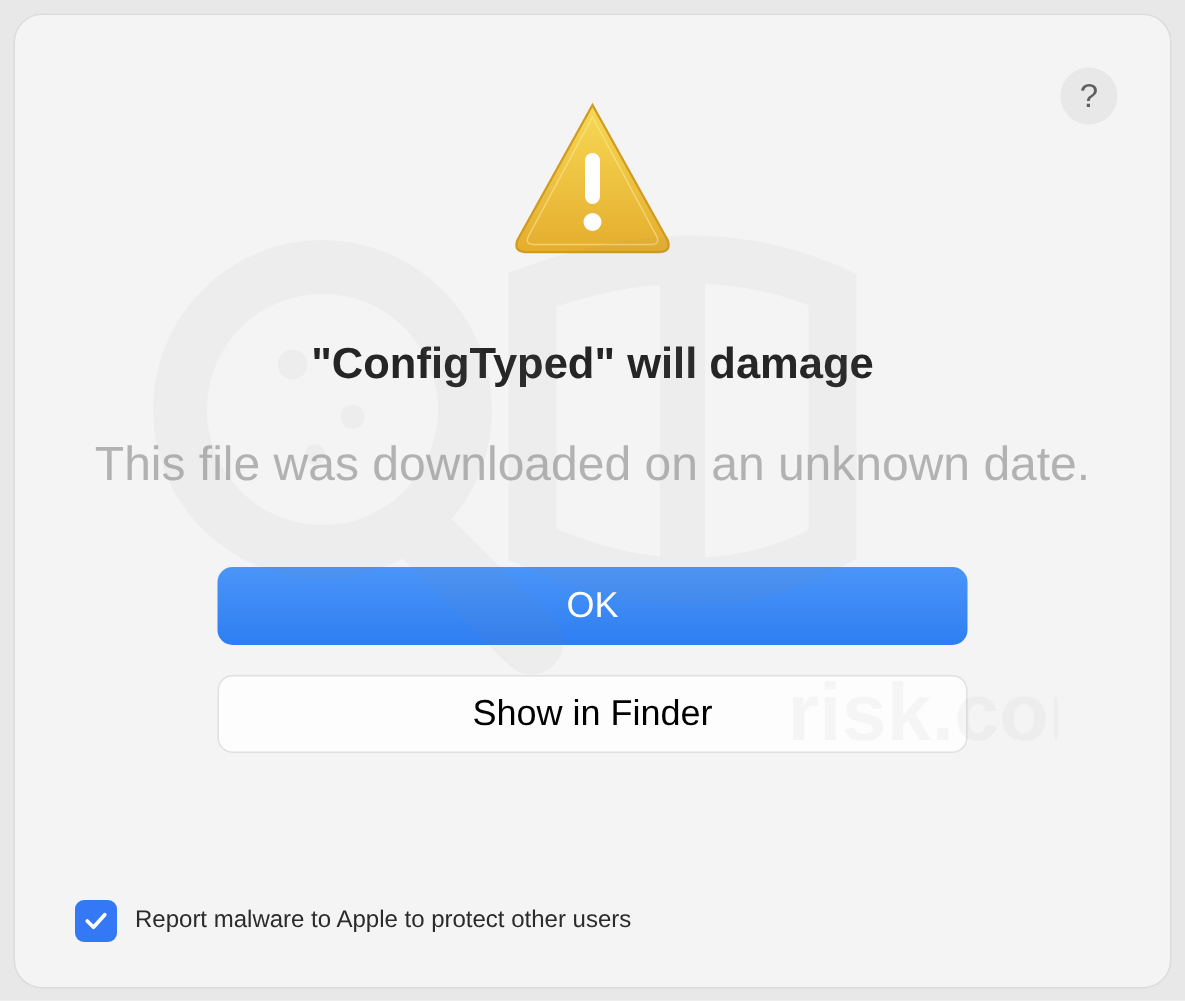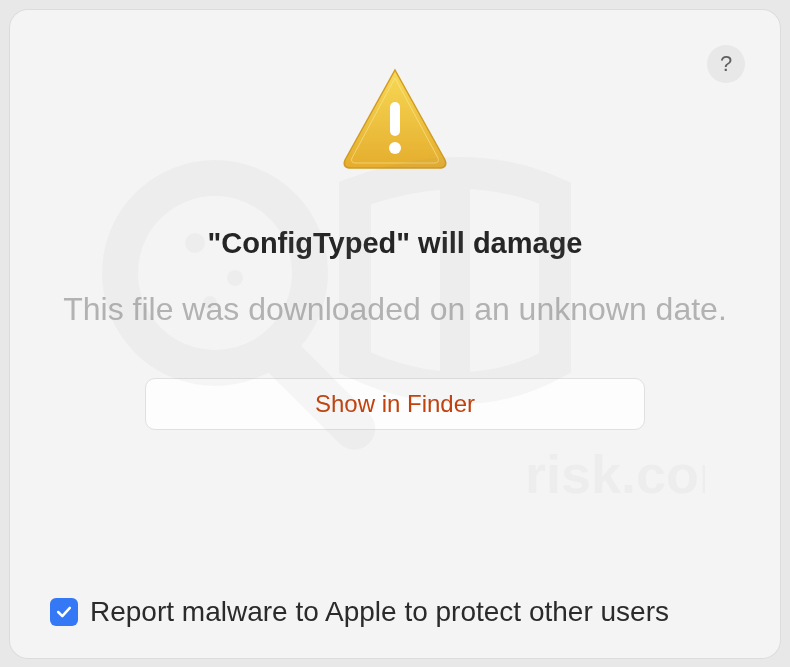--- a/index.html
+++ b/index.html
@@ -88,21 +88,21 @@
       display: flex;
       align-items: center;
       justify-content: center;
     }
     .btn-primary {
       background: linear-gradient(180deg, #4a95f8 0%, #2f7ef2 100%);
       color: #fff;
     }
     .btn-secondary {
       background: #fdfdfd;
-      color: #c2410c;
+      color: #000000;
       border: 1px solid #e0e0e0;
     }
     .checkbox-row {
       position: absolute;
       bottom: 30px;
       left: 40px;
       display: flex;
       align-items: center;
       gap: 12px;
     }
@@ -115,21 +115,21 @@
       align-items: center;
       justify-content: center;
       cursor: pointer;
       flex-shrink: 0;
     }
     .checkbox svg {
       width: 20px;
       height: 20px;
     }
     .checkbox-label {
-      font-size: 28px;
+      font-size: 16px;
       color: #2b2b2b;
       font-weight: 400;
     }
     .watermark {
       position: absolute;
       top: 50%;
       left: 50%;
       transform: translate(-50%, -55%);
       pointer-events: none;
       opacity: 0.06;
@@ -172,20 +172,23 @@
     </svg>
   </div>
 
   <div class="title">
     <span>"ConfigTyped" will damage</span><br>
   </div>
 
   <div class="subtitle">This file was downloaded on an unknown date.</div>
 
   <div class="button-container">
+    <button class="btn btn-primary">
+      <span>OK</span>
+    </button>
     <button class="btn btn-secondary">
       <span>Show in Finder</span>
     </button>
   </div>
 
   <div class="checkbox-row">
     <div class="checkbox">
       <svg viewBox="0 0 24 24">
         <path d="M 5 12 L 10 17 L 19 7" stroke="#fff" stroke-width="3" fill="none" stroke-linecap="round" stroke-linejoin="round"></path>
       </svg>

